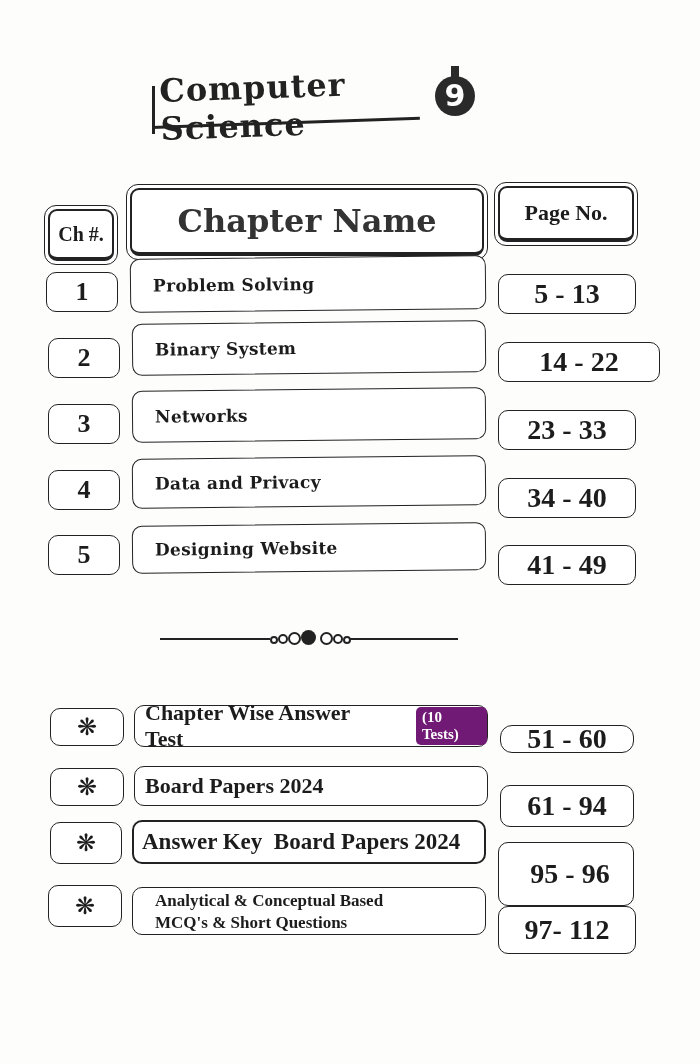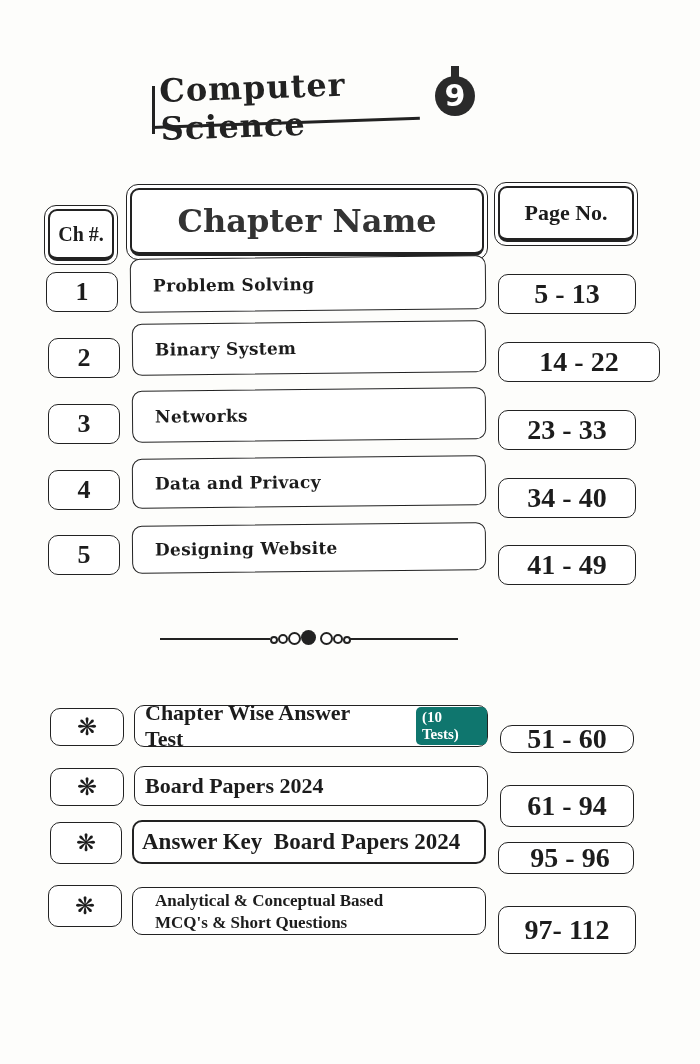--- a/index.html
+++ b/index.html
@@ -17,21 +17,21 @@
   .box{border:1.6px solid #222;border-radius:10px;background:#fff;}
   .hdr{border:1.6px solid #222;border-radius:12px;padding:3px;background:#fff;}
   .hdr-inner{border:2px solid #222;border-radius:9px;width:100%;height:100%;box-sizing:border-box;
        display:flex;align-items:center;justify-content:center;border-bottom-width:4px;}
   .hdr-label{font-weight:bold;}
   .ch-num{display:flex;align-items:center;justify-content:center;font-size:26px;font-weight:bold;font-family:"Liberation Serif",serif;}
   .ch-name{display:flex;align-items:center;padding-left:22px;font-size:17px;font-weight:bold;
        font-family:"DejaVu Serif",serif;letter-spacing:0.3px;}
   .pages{display:flex;align-items:center;justify-content:center;font-size:28px;font-weight:bold;font-family:"Liberation Serif",serif;margin-top:20px;}
   .ex-name{display:flex;align-items:center;padding-left:10px;font-size:22px;font-weight:bold;font-family:"Liberation Serif",serif;}
-  .tag{margin-left:28px;background:#0f766e;color:#fff;font-size:15px;padding:2px 6px;border-radius:5px;}
+  .tag{margin-left:28px;background:#701a75;color:#fff;font-size:15px;padding:2px 6px;border-radius:5px;}
   .star{display:flex;align-items:center;justify-content:center;font-size:24px;}
   .divider-line{height:2px;background:#222;}
   .dot{position:absolute;border-radius:50%;background:#222;}
   .dot.o{background:#fff;border:2px solid #222;}
 </style>
 </head>
 <body>
 
 <div class="abs title-wrap">
   <div class="title-bar-v"></div>
@@ -98,20 +98,20 @@
 <div class="abs box star" style="left:50px;top:768px;width:74px;height:38px;">❋</div>
 <div class="abs box ex-name" style="left:134px;top:766px;width:354px;height:40px;">
   <span>Board Papers 2024</span>
 </div>
 <div class="abs box pages" style="left:500px;top:765px;width:134px;height:42px;">61 - 94</div>
 
 <div class="abs box star" style="left:50px;top:822px;width:72px;height:42px;">❋</div>
 <div class="abs box ex-name" style="left:132px;top:820px;width:354px;height:44px;border-width:2px;font-size:23px;padding-left:8px;">
   <span style="white-space:pre;">Answer Key  Board Papers 2024</span>
 </div>
-<div class="abs box pages" style="left:498px;top:822px;width:136px;height:32px;padding-left:8px;">95 - 96</div>
+<div class="abs box pages" style="left:498px;top:822px;width:136px;height:64px;padding-left:8px;">95 - 96</div>
 
 <div class="abs box star" style="left:48px;top:885px;width:74px;height:42px;">❋</div>
 <div class="abs box" style="left:132px;top:887px;width:354px;height:48px;padding:2px 0 0 22px;font-size:17px;font-weight:bold;line-height:22px;">
   <div>Analytical &amp; Conceptual Based</div>
   <div>MCQ's &amp; Short Questions</div>
 </div>
 <div class="abs box pages" style="left:498px;top:886px;width:138px;height:48px;">97- 112</div>
 
 </body></html>

